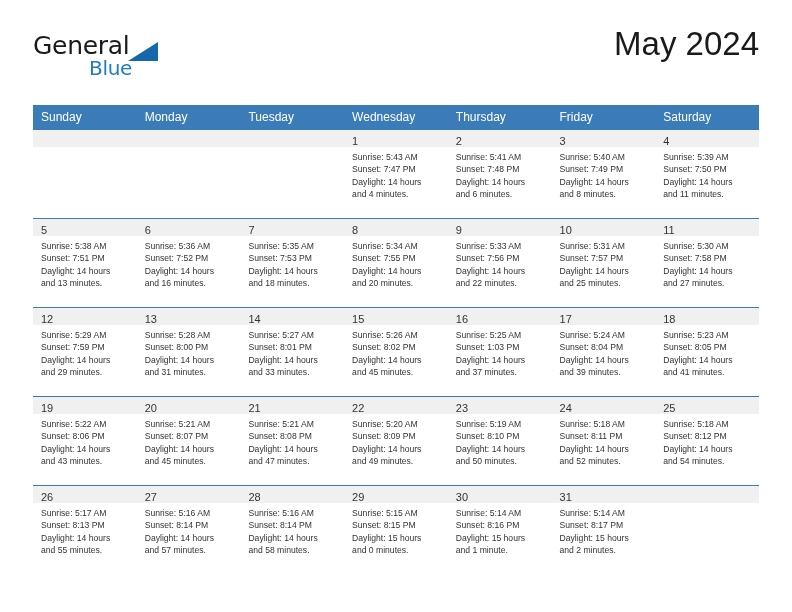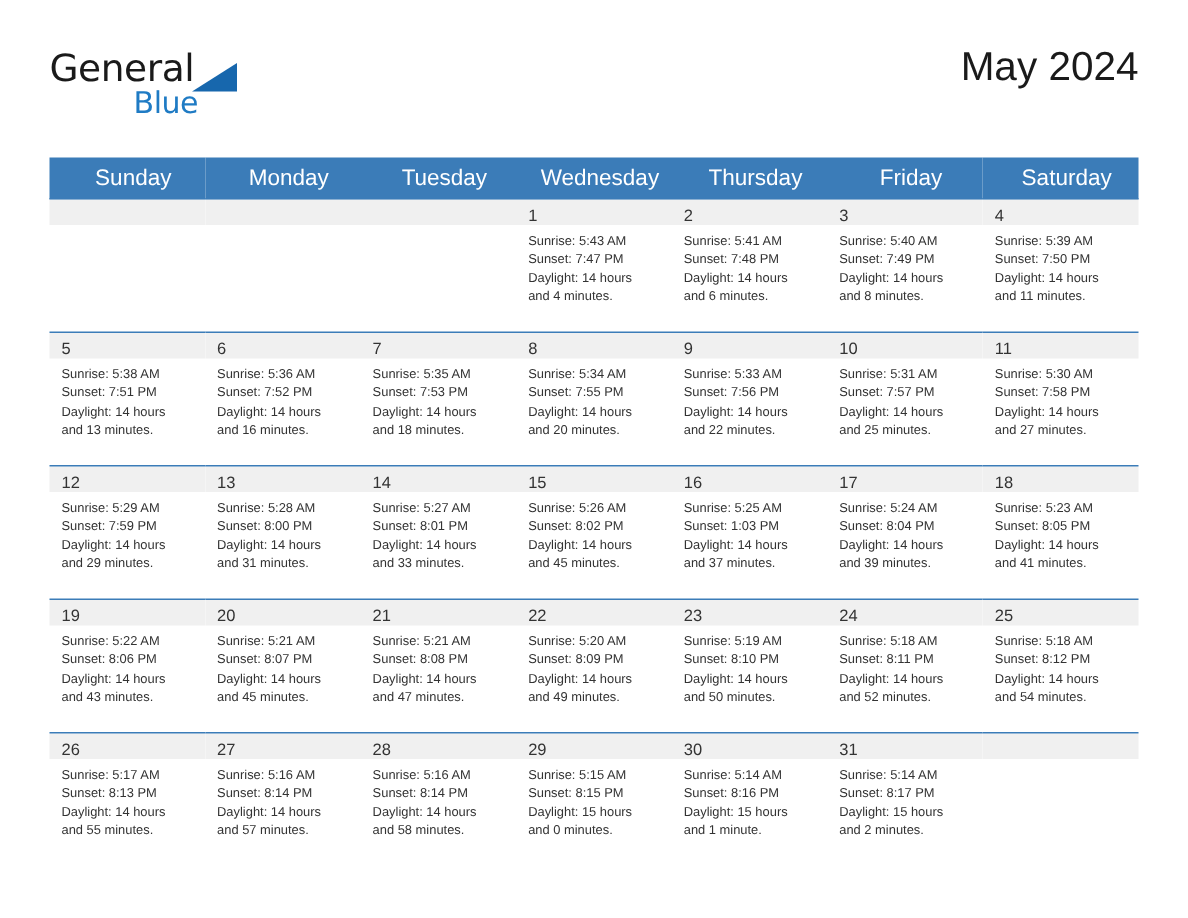--- a/index.html
+++ b/index.html
@@ -65,21 +65,21 @@
     width: 0;
     height: 0;
     border-left: 30px solid transparent;
     border-bottom: 19px solid #1767ad;
   }
 
   .title {
     position: absolute;
     right: 0;
     top: 0;
-    font-size: 27px;
+    font-size: 33px;
     color: #1a1a1a;
     text-align: right;
     line-height: 32px;
     white-space: nowrap;
   }
   .subtitle {
     position: absolute;
     right: 0;
     top: 46px;
     font-size: 14.5px;
@@ -95,23 +95,23 @@
     left: 33px;
     top: 105px;
     width: 726px;
     border-collapse: collapse;
     table-layout: fixed;
   }
 
   .calendar th {
     background: #3b7cb8;
     color: #ffffff;
-    font-size: 15px;
+    font-size: 12px;
     font-weight: normal;
-    text-align: center;
+    text-align: left;
     padding: 5px 0 5px 8px;
     height: 13px;
     vertical-align: middle;
   }
 
   .calendar td {
     width: 103.7px;
     vertical-align: top;
     padding: 0;
     border-top: 1px solid #3b7cb8;

